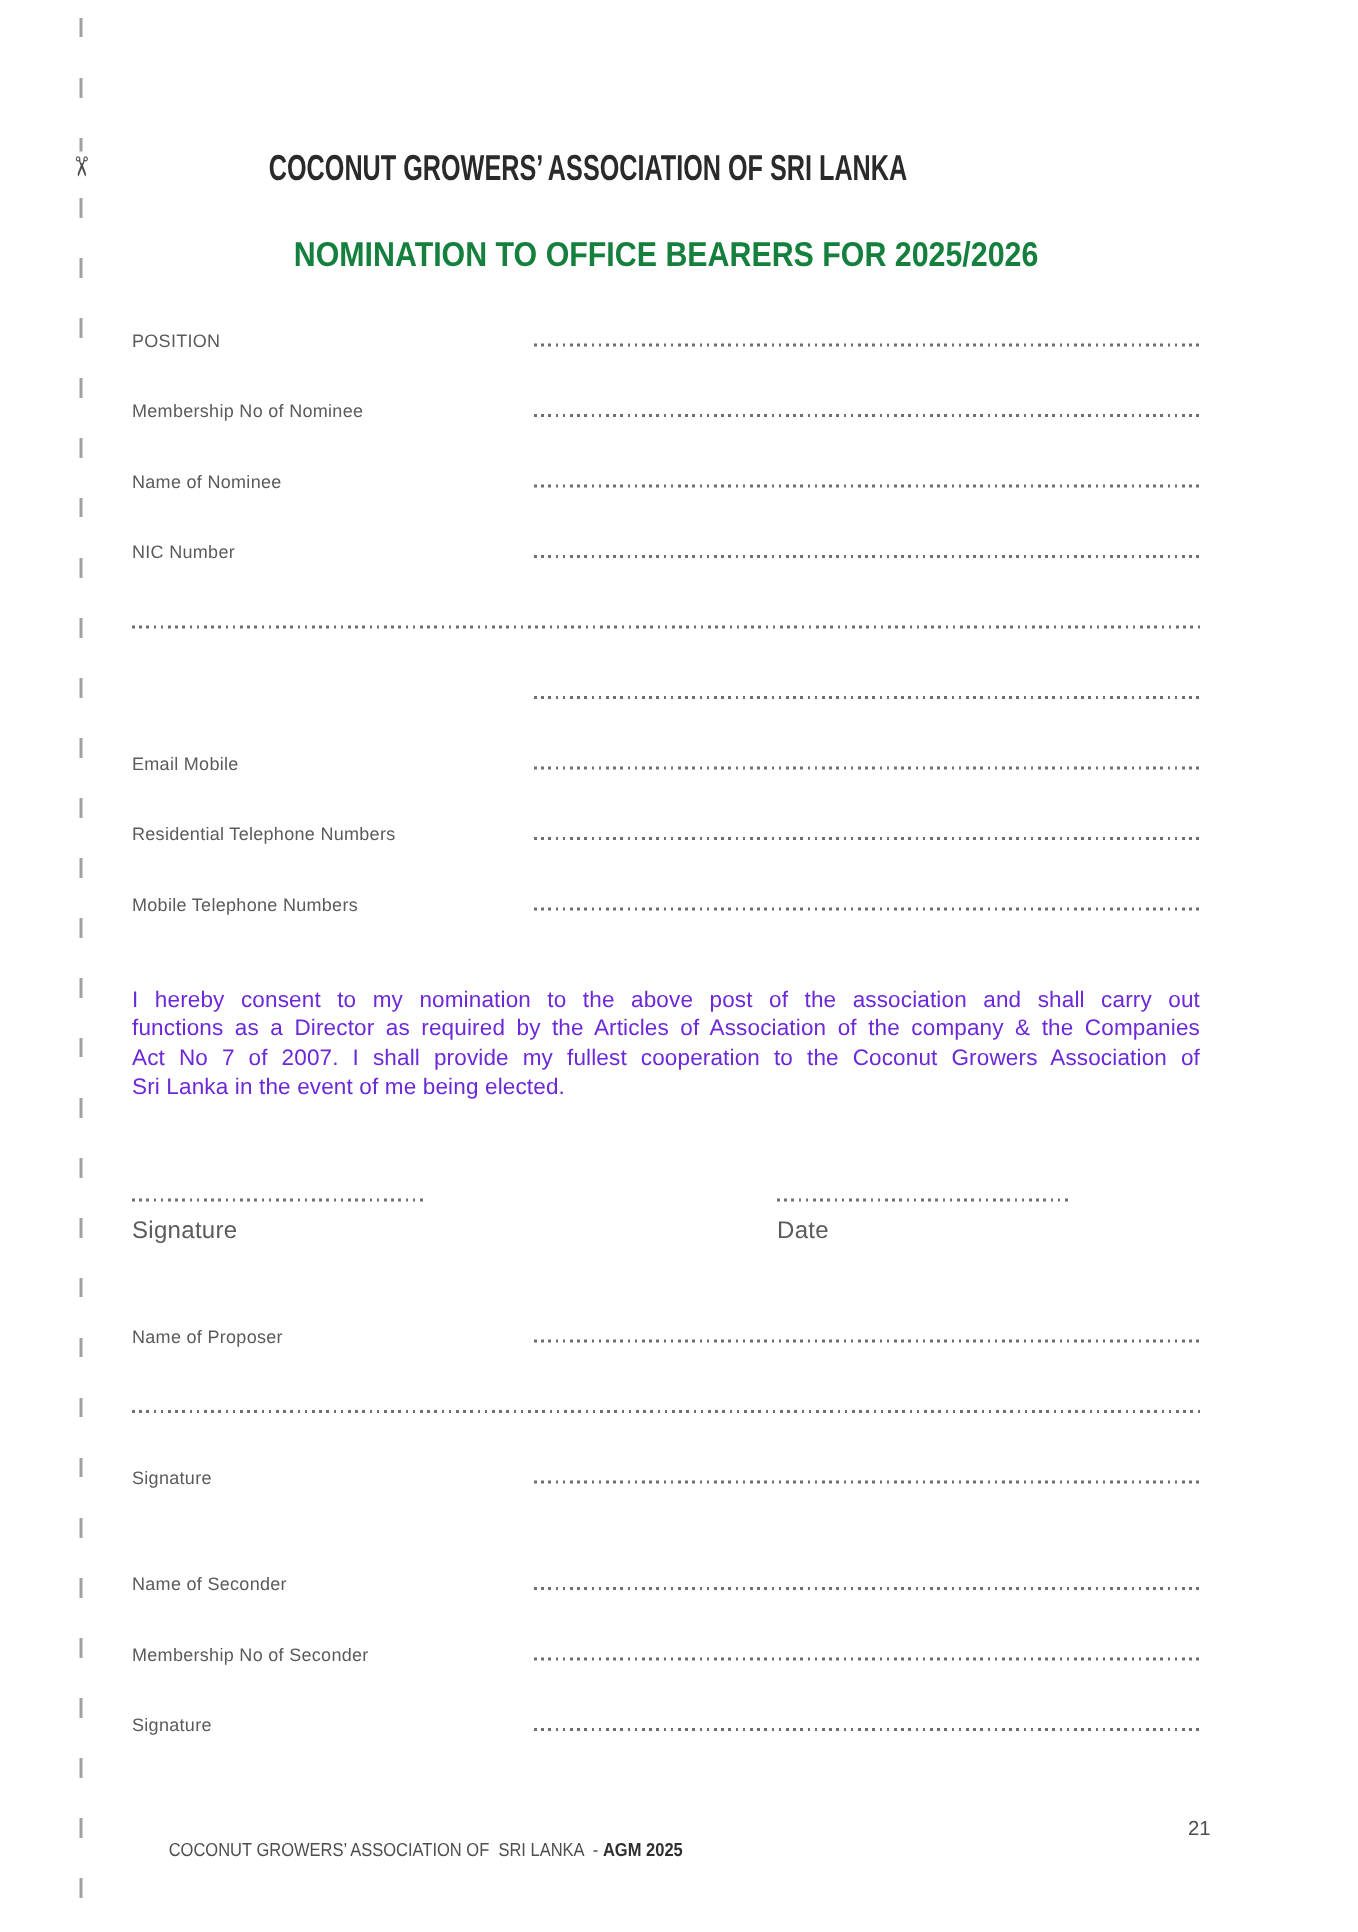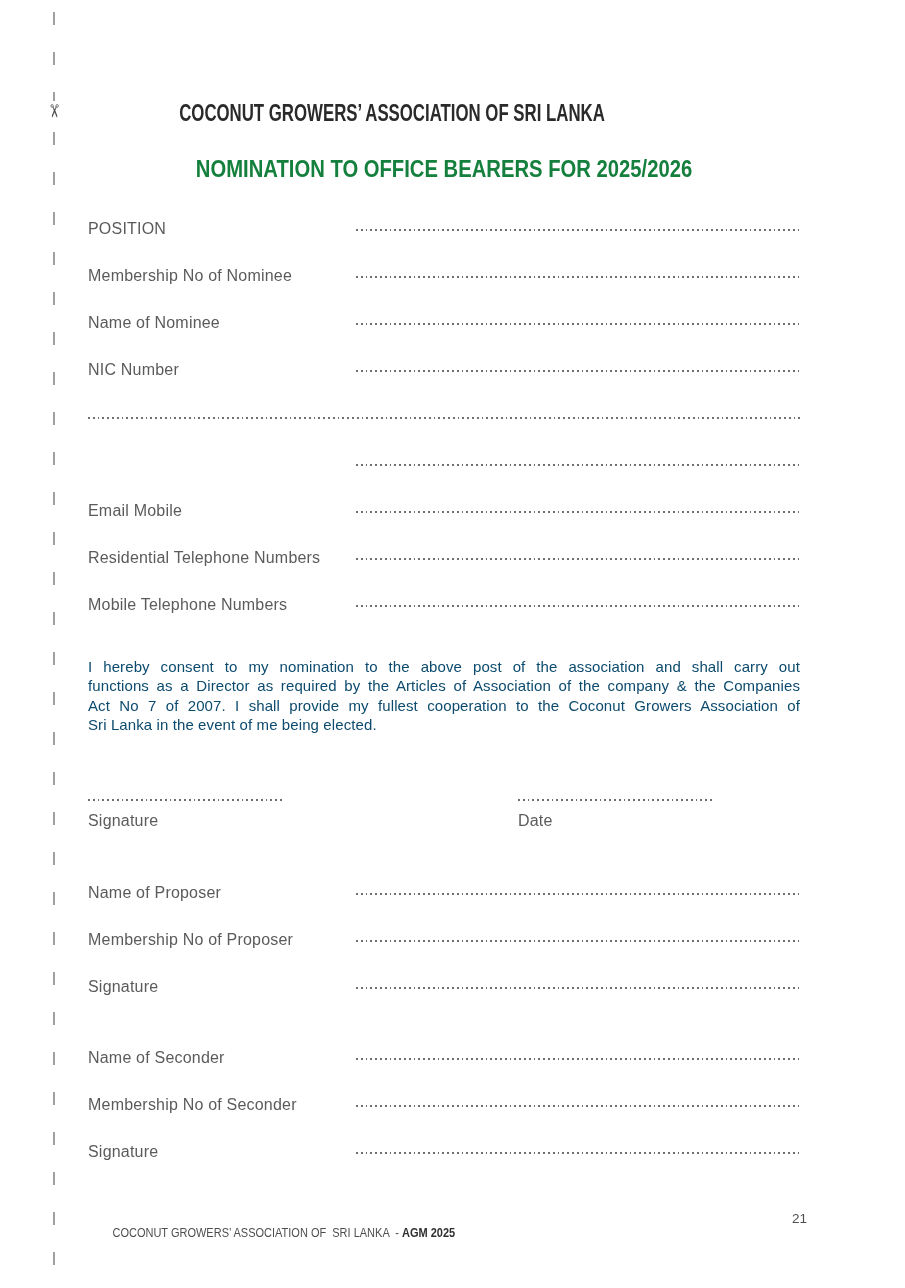--- a/index.html
+++ b/index.html
@@ -85,39 +85,39 @@
   .rows-proposer { top: 884px; }
   .rows-seconder { top: 1049px; }
   .field-row {
     display: flex;
     height: 20px;
     margin-bottom: 27px;
   }
   .label-col {
     width: 268px;
     flex: 0 0 268px;
-    font-size: 16px;
+    font-size: 12px;
     letter-spacing: 0.2px;
     color: #5b5b5d;
     white-space: nowrap;
   }
   .dots {
     flex: 1 1 auto;
     height: 2px;
     margin-top: 9px;
     background: repeating-linear-gradient(90deg, #6f6f6f 0 1.8px, transparent 1.8px 4.8px);
   }
   .consent {
     position: absolute;
     top: 657px;
     left: 0;
     right: 0;
     font-size: 15px;
     line-height: 19.4px;
-    color: #0c4a6e;
+    color: #6d28d9;
     letter-spacing: 0.1px;
   }
   .consent .jline {
     text-align: justify;
     text-align-last: justify;
     white-space: normal;
   }
   .consent .lline {
     text-align: left;
   }
@@ -245,21 +245,20 @@
         <div class="sig-label">Date</div>
       </div>
     </div>
 
     <div class="field-rows rows-proposer">
       <div class="field-row">
         <div class="label-col">Name of Proposer</div>
         <div class="dots"></div>
       </div>
       <div class="field-row">
-        <div class="label-col">Membership No of Proposer</div>
         <div class="dots"></div>
       </div>
       <div class="field-row">
         <div class="label-col">Signature</div>
         <div class="dots"></div>
       </div>
     </div>
 
     <div class="field-rows rows-seconder">
       <div class="field-row">

